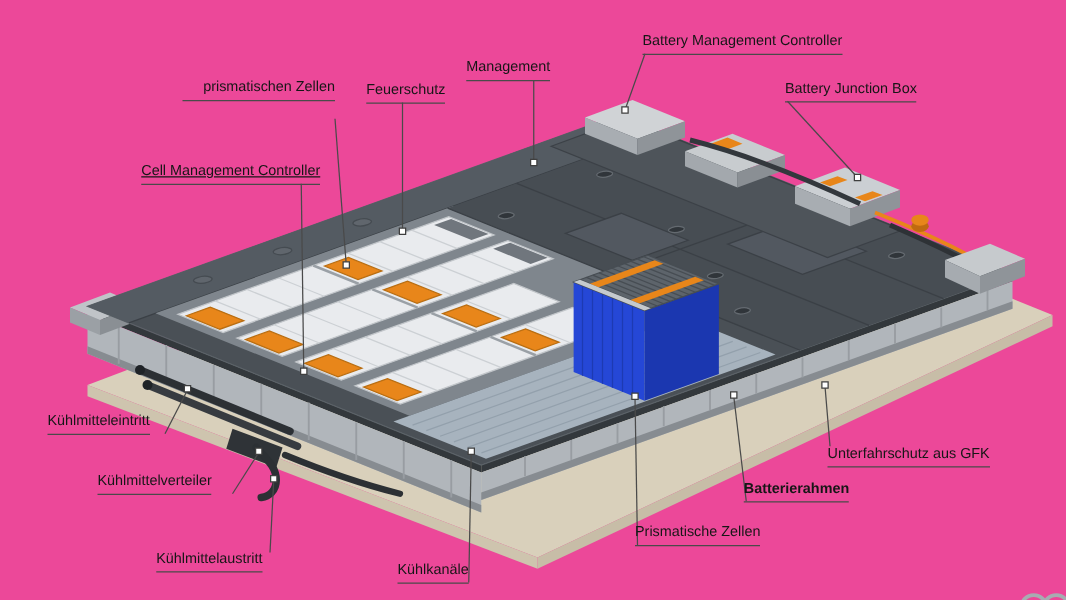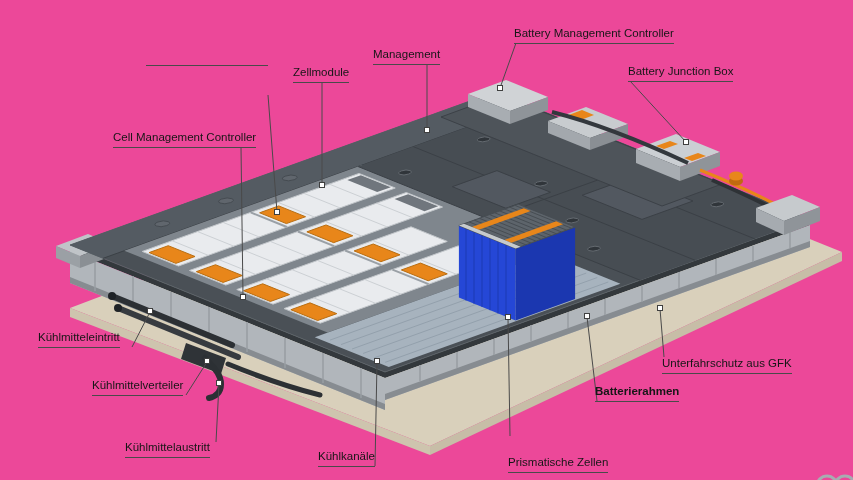--- a/index.html
+++ b/index.html
@@ -192,40 +192,41 @@
   <div class="label" style="left:514px; top:26px;">
     <span>Battery Management Controller</span>
   </div>
   <div class="label" style="left:628px; top:64px;">
     <span>Battery Junction Box</span>
   </div>
   <div class="label" style="left:373px; top:47px;">
     <span>Management</span>
   </div>
   <div class="label" style="left:293px; top:65px;">
-    <span>Zellmodule</span>
+    <span>Feuerschutz</span>
   </div>
   <div class="label two-line right" style="left:146px; top:63px; width:122px;">
-  </div>
-  <div class="label" style="left:113px; top:130px;">
+    <span>prismatischen Zellen</span>
+  </div>
+  <div class="label" style="left:113px; top:130px;text-decoration:underline;">
     <span>Cell Management Controller</span>
   </div>
   <div class="label" style="left:38px; top:330px;">
     <span>Kühlmitteleintritt</span>
   </div>
-  <div class="label" style="left:92px; top:378px;text-align:center;">
+  <div class="label" style="left:78px; top:378px;text-align:center;">
     <span>Kühlmittelverteiler</span>
   </div>
   <div class="label" style="left:125px; top:440px;">
     <span>Kühlmittelaustritt</span>
   </div>
   <div class="label" style="left:318px; top:449px;">
     <span>Kühlkanäle</span>
   </div>
-  <div class="label" style="left:508px; top:419px;margin-top:36px;">
+  <div class="label" style="left:508px; top:419px;">
     <span>Prismatische Zellen</span>
   </div>
   <div class="label" style="left:595px; top:384px;font-weight:bold;">
     <span>Batterierahmen</span>
   </div>
   <div class="label" style="left:662px; top:356px;">
     <span>Unterfahrschutz aus GFK</span>
   </div>
 
 </div>

